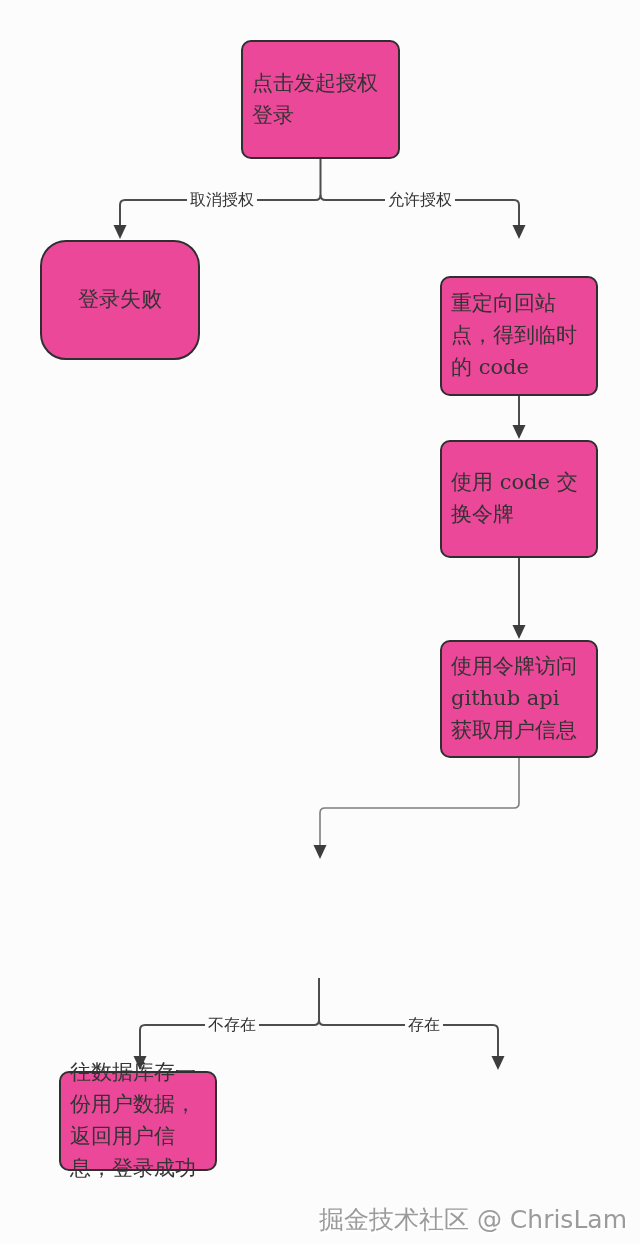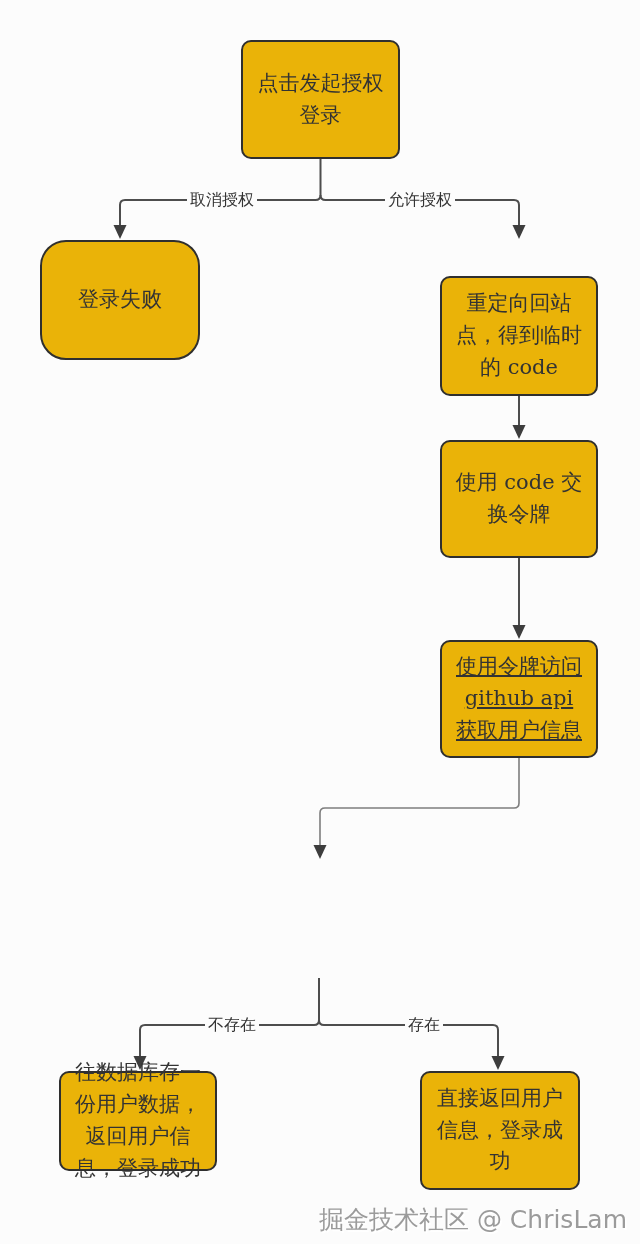--- a/index.html
+++ b/index.html
@@ -18,27 +18,26 @@
   .edges-layer {
     position: absolute;
     left: 0;
     top: 0;
     width: 640px;
     height: 1244px;
   }
   .node {
     position: absolute;
     box-sizing: border-box;
-    background: #eab308;
+    background: #ec4899;
     border: 2.5px solid #2f2f2f;
     border-radius: 10px;
     display: flex;
     align-items: center;
     justify-content: center;
-    text-align: center;
     color: #333333;
     font-size: 21px;
     line-height: 1.52;
     padding: 8px 9px;
   }
   .edge-label {
     position: absolute;
     transform: translate(-50%, -50%);
     background: #fcfcfc;
     color: #333333;
@@ -56,21 +55,21 @@
     color: #9b9b9b;
     text-shadow: 1.5px 1.5px 0 #ffffff;
     white-space: nowrap;
   }
 
   
   #node-start    { left: 241px; top: 40px;   width: 159px; height: 119px; }
   #node-fail     { left: 40px;  top: 240px;  width: 160px; height: 120px; border-radius: 26px; }
   #node-redirect { left: 440px; top: 240px;  width: 158px; height: 120px; margin-top: 36px; }
   #node-exchange { left: 440px; top: 440px;  width: 158px; height: 118px; }
-  #node-github   { left: 440px; top: 640px;  width: 158px; height: 118px; text-decoration: underline; }
+  #node-github   { left: 440px; top: 640px;  width: 158px; height: 118px; }
   #node-query    { left: 240px; top: 860px;  width: 158px; height: 118px; }
   #node-create   { left: 59px;  top: 1071px; width: 158px; height: 100px; font-family: Liberation Serif, serif; }
   #node-return   { left: 420px; top: 1071px; width: 160px; height: 119px; }
 
   #label-cancel     { left: 222px; top: 200px; }
   #label-allow      { left: 420px; top: 200px; }
   #label-not-exists { left: 232px; top: 1025px; }
   #label-exists     { left: 424px; top: 1025px; }
 </style>
 </head>
@@ -108,21 +107,20 @@
 
   <div class="node" id="node-redirect">重定向回站点，得到临时的 code</div>
 
   <div class="node" id="node-exchange">使用 code 交换令牌</div>
 
   <div class="node" id="node-github">使用令牌访问 github api 获取用户信息</div>
 
 
   <div class="node" id="node-create">往数据库存一份用户数据，返回用户信息，登录成功</div>
 
-  <div class="node" id="node-return">直接返回用户信息，登录成功</div>
 
   <span class="edge-label" id="label-cancel">取消授权</span>
   <span class="edge-label" id="label-allow">允许授权</span>
   <span class="edge-label" id="label-not-exists">不存在</span>
   <span class="edge-label" id="label-exists">存在</span>
 
   <div class="watermark">掘金技术社区 @ ChrisLam</div>
 
 </div>
 

